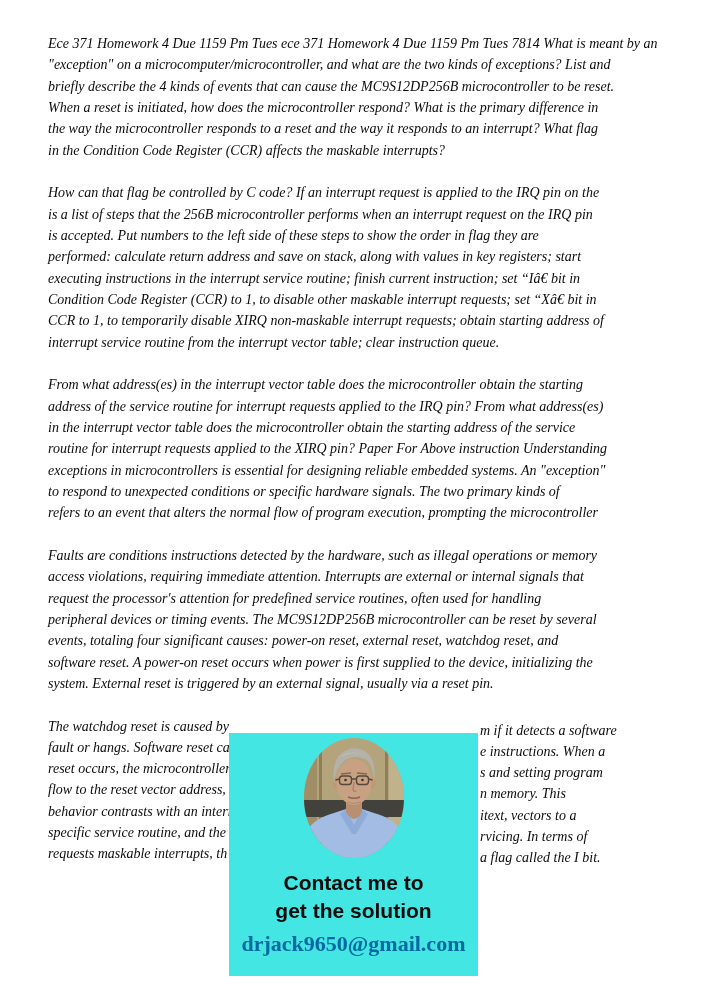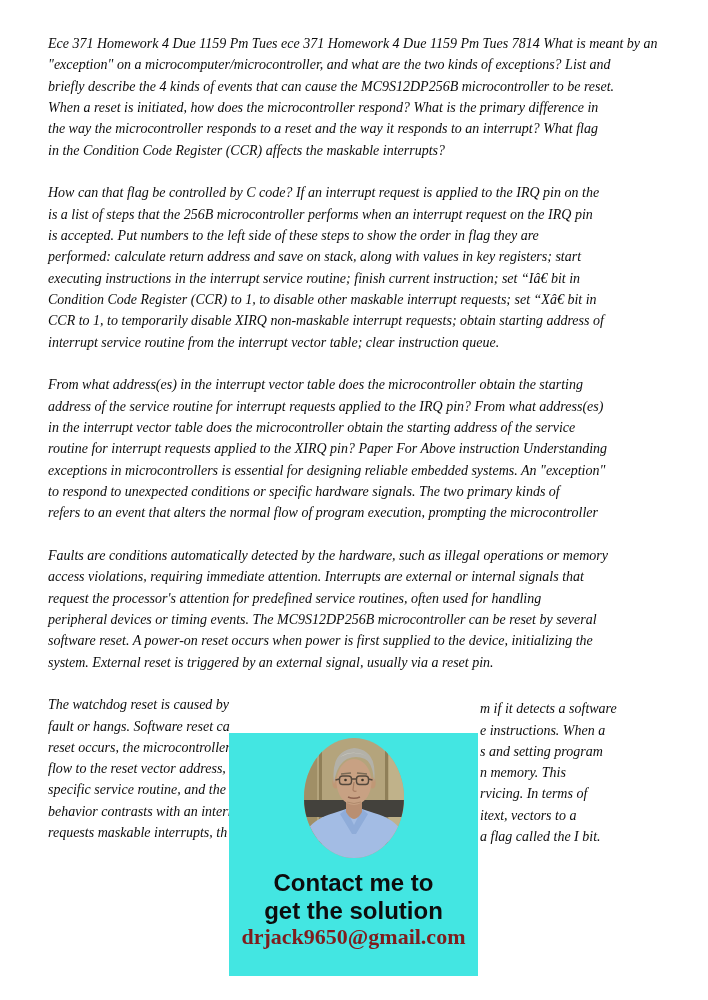--- a/index.html
+++ b/index.html
@@ -18,26 +18,26 @@
   .frag-right{position:absolute;left:432px;top:4px;white-space:nowrap;}
   .overlay{
     position:absolute;left:229px;top:733px;width:249px;height:243px;
     z-index:5;display:flex;flex-direction:column;align-items:center;
     background:#43E6E2;
   }
   .portrait{margin-top:5px;display:block;}
   .contact{
     margin-top:11px;text-align:center;
     font-family:"Liberation Sans","DejaVu Sans",sans-serif;
-    font-weight:700;font-size:24px;line-height:28px;color:#0d0d0d;
+    font-weight:700;font-size:21px;line-height:28px;color:#0d0d0d;
   }
   .email{
-    text-align:center;
+    margin-top:7px;text-align:center;
     font-family:"Liberation Serif","DejaVu Serif",serif;
-    font-weight:700;font-size:22px;line-height:24px;color:#7f1d1d;
+    font-weight:700;font-size:22px;line-height:24px;color:#0369a1;
   }
 </style>
 </head>
 <body>
 
 <div class="doc">
 
   <div class="para">
     <div class="line">Ece 371 Homework 4 Due 1159 Pm Tues ece 371 Homework 4 Due 1159 Pm Tues 7814 What is meant by an</div>
     <div class="line">"exception" on a microcomputer/microcontroller, and what are the two kinds of exceptions? List and</div>
@@ -62,24 +62,25 @@
     <div class="line">From what address(es) in the interrupt vector table does the microcontroller obtain the starting</div>
     <div class="line">address of the service routine for interrupt requests applied to the IRQ pin? From what address(es)</div>
     <div class="line">in the interrupt vector table does the microcontroller obtain the starting address of the service</div>
     <div class="line">routine for interrupt requests applied to the XIRQ pin? Paper For Above instruction Understanding</div>
     <div class="line">exceptions in microcontrollers is essential for designing reliable embedded systems. An "exception"</div>
     <div class="line">to respond to unexpected conditions or specific hardware signals. The two primary kinds of</div>
     <div class="line">refers to an event that alters the normal flow of program execution, prompting the microcontroller</div>
   </div>
 
   <div class="para">
-    <div class="line">Faults are conditions automatically detected by the hardware, such as illegal operations or memory</div>
+    <div class="line">Faults are conditions instructions detected by the hardware, such as illegal operations or memory</div>
     <div class="line">access violations, requiring immediate attention. Interrupts are external or internal signals that</div>
     <div class="line">request the processor's attention for predefined service routines, often used for handling</div>
     <div class="line">peripheral devices or timing events. The MC9S12DP256B microcontroller can be reset by several</div>
+    <div class="line">events, totaling four significant causes: power-on reset, external reset, watchdog reset, and</div>
     <div class="line">software reset. A power-on reset occurs when power is first supplied to the device, initializing the</div>
     <div class="line">system. External reset is triggered by an external signal, usually via a reset pin.</div>
   </div>
 
   <div class="para">
     <div class="line">
       <span>The watchdog reset is caused by</span>
       <span class="frag-right">m if it detects a software</span>
     </div>
     <div class="line">
@@ -88,26 +89,26 @@
     </div>
     <div class="line">
       <span>reset occurs, the microcontroller</span>
       <span class="frag-right">s and setting program</span>
     </div>
     <div class="line">
       <span>flow to the reset vector address,</span>
       <span class="frag-right">n memory. This</span>
     </div>
     <div class="line">
+      <span>behavior contrasts with an interr</span>
+      <span class="frag-right">itext, vectors to a</span>
+    </div>
+    <div class="line">
       <span>specific service routine, and the</span>
       <span class="frag-right">rvicing. In terms of</span>
-    </div>
-    <div class="line">
-      <span>behavior contrasts with an interr</span>
-      <span class="frag-right">itext, vectors to a</span>
     </div>
     <div class="line">
       <span>requests maskable interrupts, th</span>
       <span class="frag-right">a flag called the I bit.</span>
     </div>
   </div>
 
 </div>
 
 <div class="overlay" style="background: rgb(67, 230, 226);">

